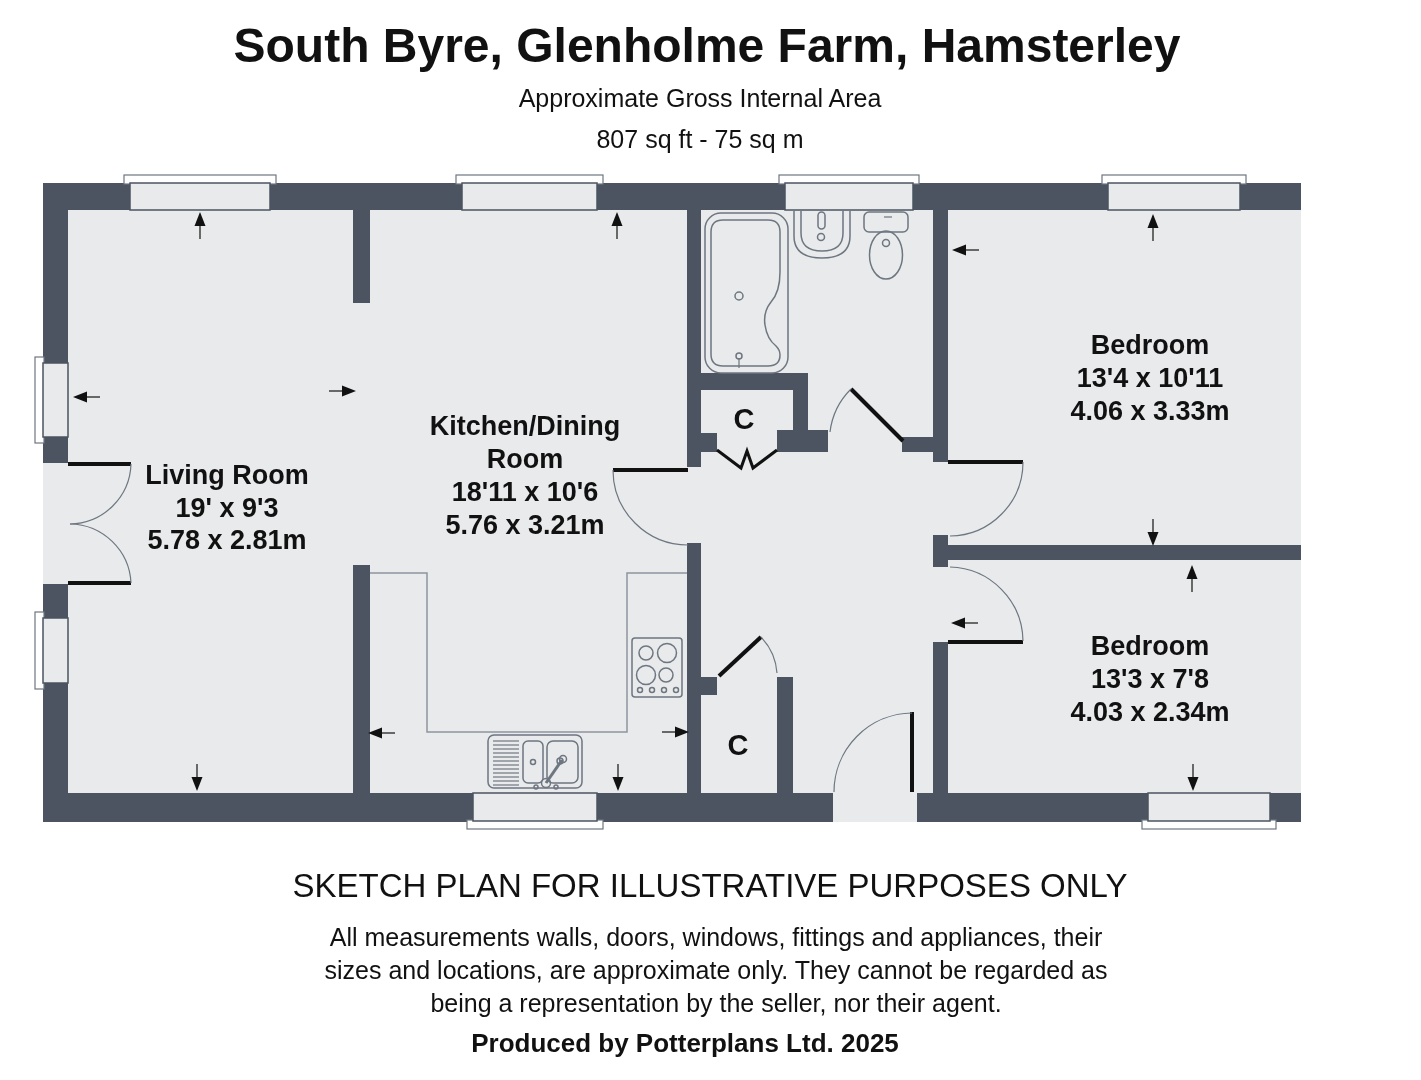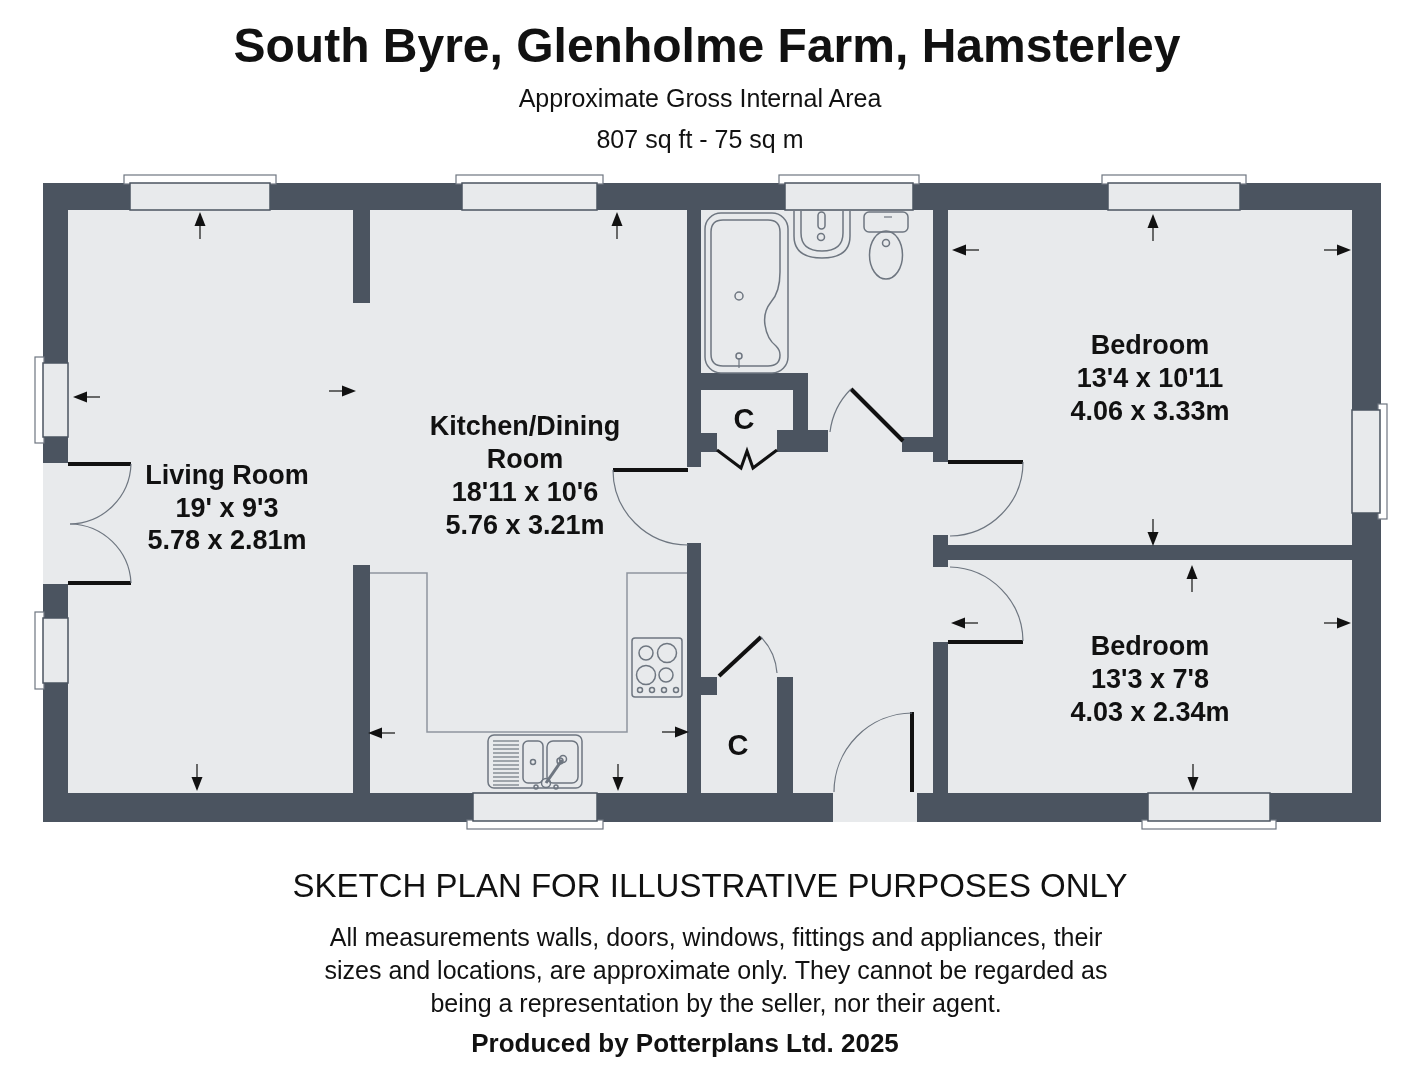--- a/index.html
+++ b/index.html
@@ -1,16 +1,16 @@
 <!DOCTYPE html>
 <html style="--wall: #4b5460; --floor: #e8eaec; --fixture: #6e7680; --counter: #8e959e; --ink: #111111;"><head>
 <meta charset="utf-8">
 <style>
   html,body{margin:0;padding:0;background:#fff;}
-  #stage{position:relative;width:1421px;height:1080px;background:#ffffff;overflow:hidden;}
+  #stage{position:relative;width:1301px;height:1080px;background:#ffffff;overflow:hidden;}
   svg{font-family:"Liberation Sans", sans-serif;}
   .wall{fill:var(--wall);}
   .floor{fill:var(--floor);}
   .glass{fill:var(--floor);stroke:var(--wall);stroke-width:1.5;}
   .frame{fill:#ffffff;stroke:var(--fixture);stroke-width:1.2;}
   .fixture{fill:none;stroke:var(--fixture);stroke-width:1.5;}
   .fixline{stroke:var(--fixture);stroke-width:1.2;}
   .thin{fill:none;stroke:var(--counter);stroke-width:1.5;}
   .leaf{stroke:var(--ink);stroke-width:4;fill:none;}
   .bifold{stroke:var(--ink);stroke-width:3;fill:none;}

